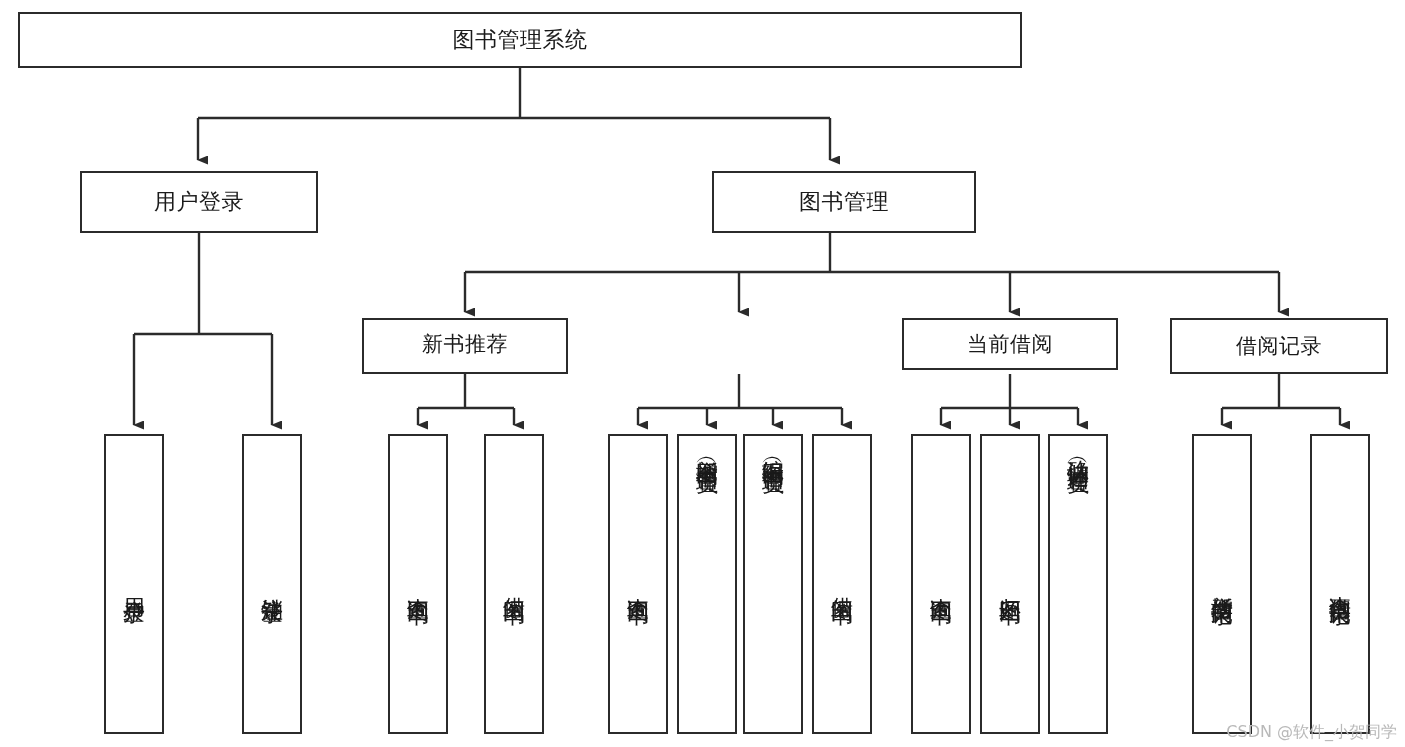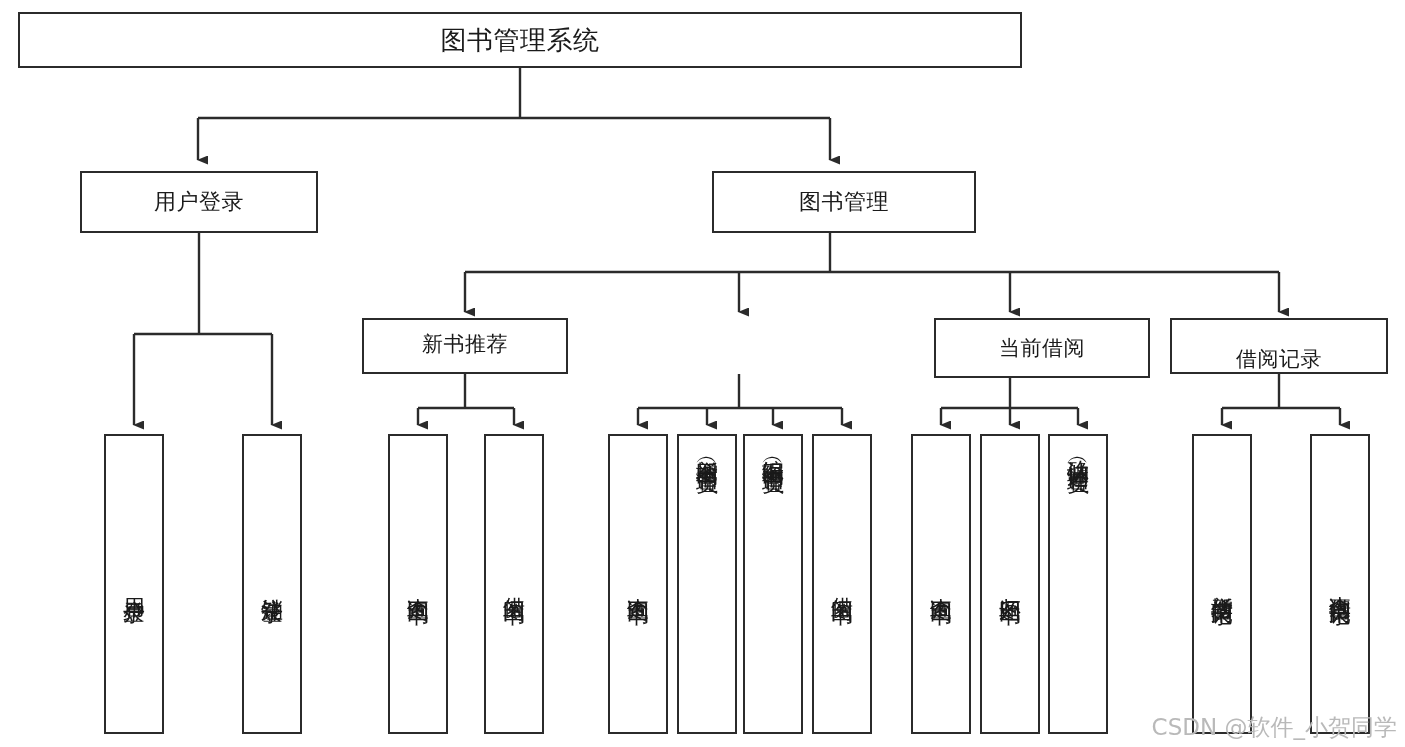--- a/index.html
+++ b/index.html
@@ -36,21 +36,21 @@
     justify-content: center;
     color: #1a1a1a;
     z-index: 2;
   }
   .node .node-label {
     display: block;
     text-align: center;
     line-height: 1.25;
     letter-spacing: 0.5px;
   }
-  .node.level-root .node-label { font-size: 26px; }
+  .node.level-root .node-label { font-size: 22px; }
   .node.level-two .node-label { font-size: 22px; }
   .node.level-three .node-label { font-size: 21px; }
   .node.leaf {
     align-items: flex-start;
     padding-top: 6px;
   }
   .node.leaf .node-label {
     writing-mode: vertical-rl;
     text-orientation: upright;
     font-size: 22px;
@@ -59,21 +59,21 @@
     white-space: nowrap;
   }
   .node.leaf.align-middle {
     align-items: center;
     padding-top: 0;
   }
   #watermark {
     position: absolute;
     right: 8px;
     bottom: 4px;
-    font-size: 23px;
+    font-size: 16px;
     color: #b9b9b9;
     z-index: 5;
     white-space: nowrap;
     font-family: "DejaVu Sans", "Liberation Sans", sans-serif;
   }
 </style>
 </head>
 <body>
 
 <div id="diagram-canvas">
@@ -138,25 +138,25 @@
 
   <div class="node level-two" style="left:712px; top:171px; width:264px; height:62px;">
     <span class="node-label">图书管理</span>
   </div>
 
   <div class="node level-three" style="left:362px; top:318px; width:206px; height:56px;font-family:Liberation Mono, monospace;">
     <span class="node-label">新书推荐</span>
   </div>
 
 
-  <div class="node level-three" style="left:934px; top:318px; width:216px; height:60px;">
+  <div class="node level-three" style="left:902px; top:318px; width:216px; height:52px;">
     <span class="node-label">当前借阅</span>
   </div>
 
-  <div class="node level-three" style="left:1170px; top:318px; width:218px; height:56px;align-items:flex-end;">
+  <div class="node level-three" style="left:1170px; top:318px; width:218px; height:56px;">
     <span class="node-label">借阅记录</span>
   </div>
 
   <div class="node leaf align-middle" style="left:104px; top:434px; width:60px; height:300px;">
     <span class="node-label">用户登录</span>
   </div>
 
   <div class="node leaf align-middle" style="left:242px; top:434px; width:60px; height:300px;">
     <span class="node-label">注销登录</span>
   </div>

